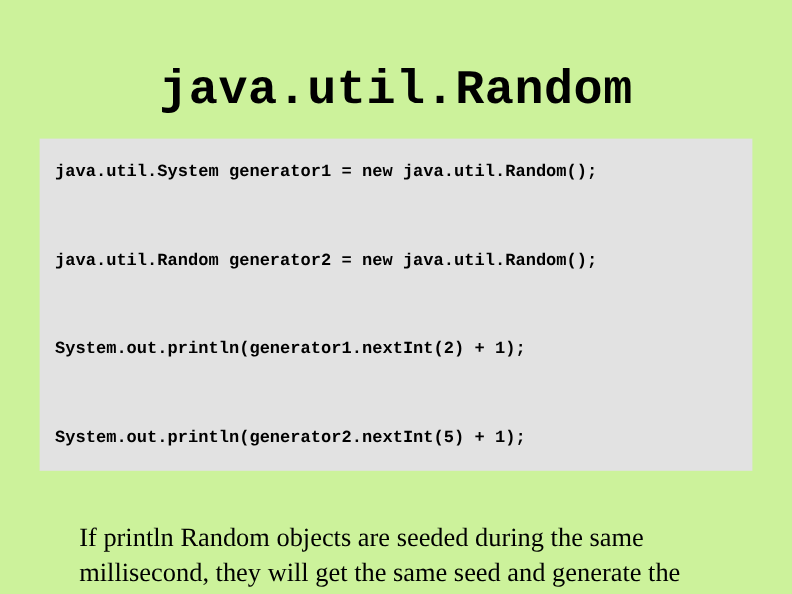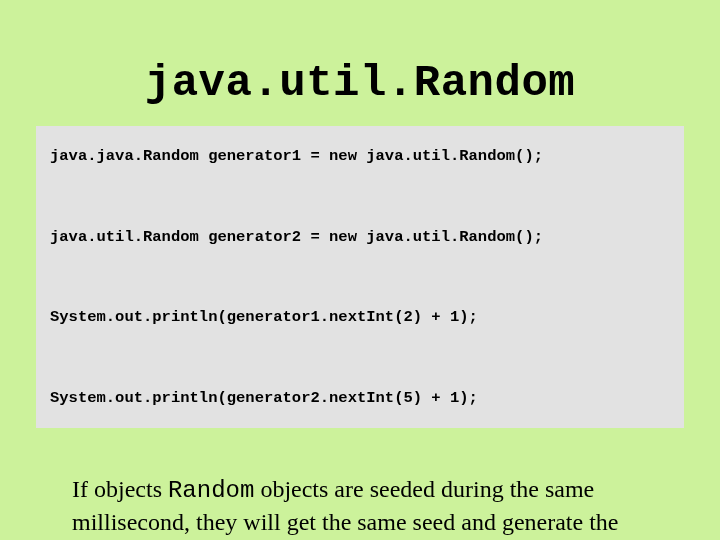--- a/index.html
+++ b/index.html
@@ -37,35 +37,35 @@
     line-height: 2.6;
     white-space: pre;
     margin: 0 0 46px 0;
   }
   .body-text {
     font-size: 24px;
     line-height: 1.32;
     margin: 0 24px 0 36px;
   }
   .mono-inline {
-    font-family: Liberation Mono, monospace;
+    font-family: Liberation Serif, serif;
   }
 </style>
 </head>
 <body>
 
 <div class="slide">
 
   <div class="title">java.util.Random</div>
 
-  <div class="codebox"><span>java.java.Random generator1 = new java.util.Random();</span>
+  <div class="codebox"><span>java.util.System generator1 = new java.util.Random();</span>
 
 <span>java.util.Random generator2 = new java.util.Random();</span>
 
 <span>System.out.println(generator1.nextInt(2) + 1);</span>
 
 <span>System.out.println(generator2.nextInt(5) + 1);</span></div>
 
   <p class="body-text">
-    <span>If objects </span><span class="mono-inline">Random</span><span> objects are seeded during the same millisecond, they will get the same seed and generate the same pseudo-random sequence</span>
+    <span>If println </span><span class="mono-inline">Random</span><span> objects are seeded during the same millisecond, they will get the same seed and generate the same pseudo-random sequence</span>
   </p>
 
 </div>
 
 </body></html>

